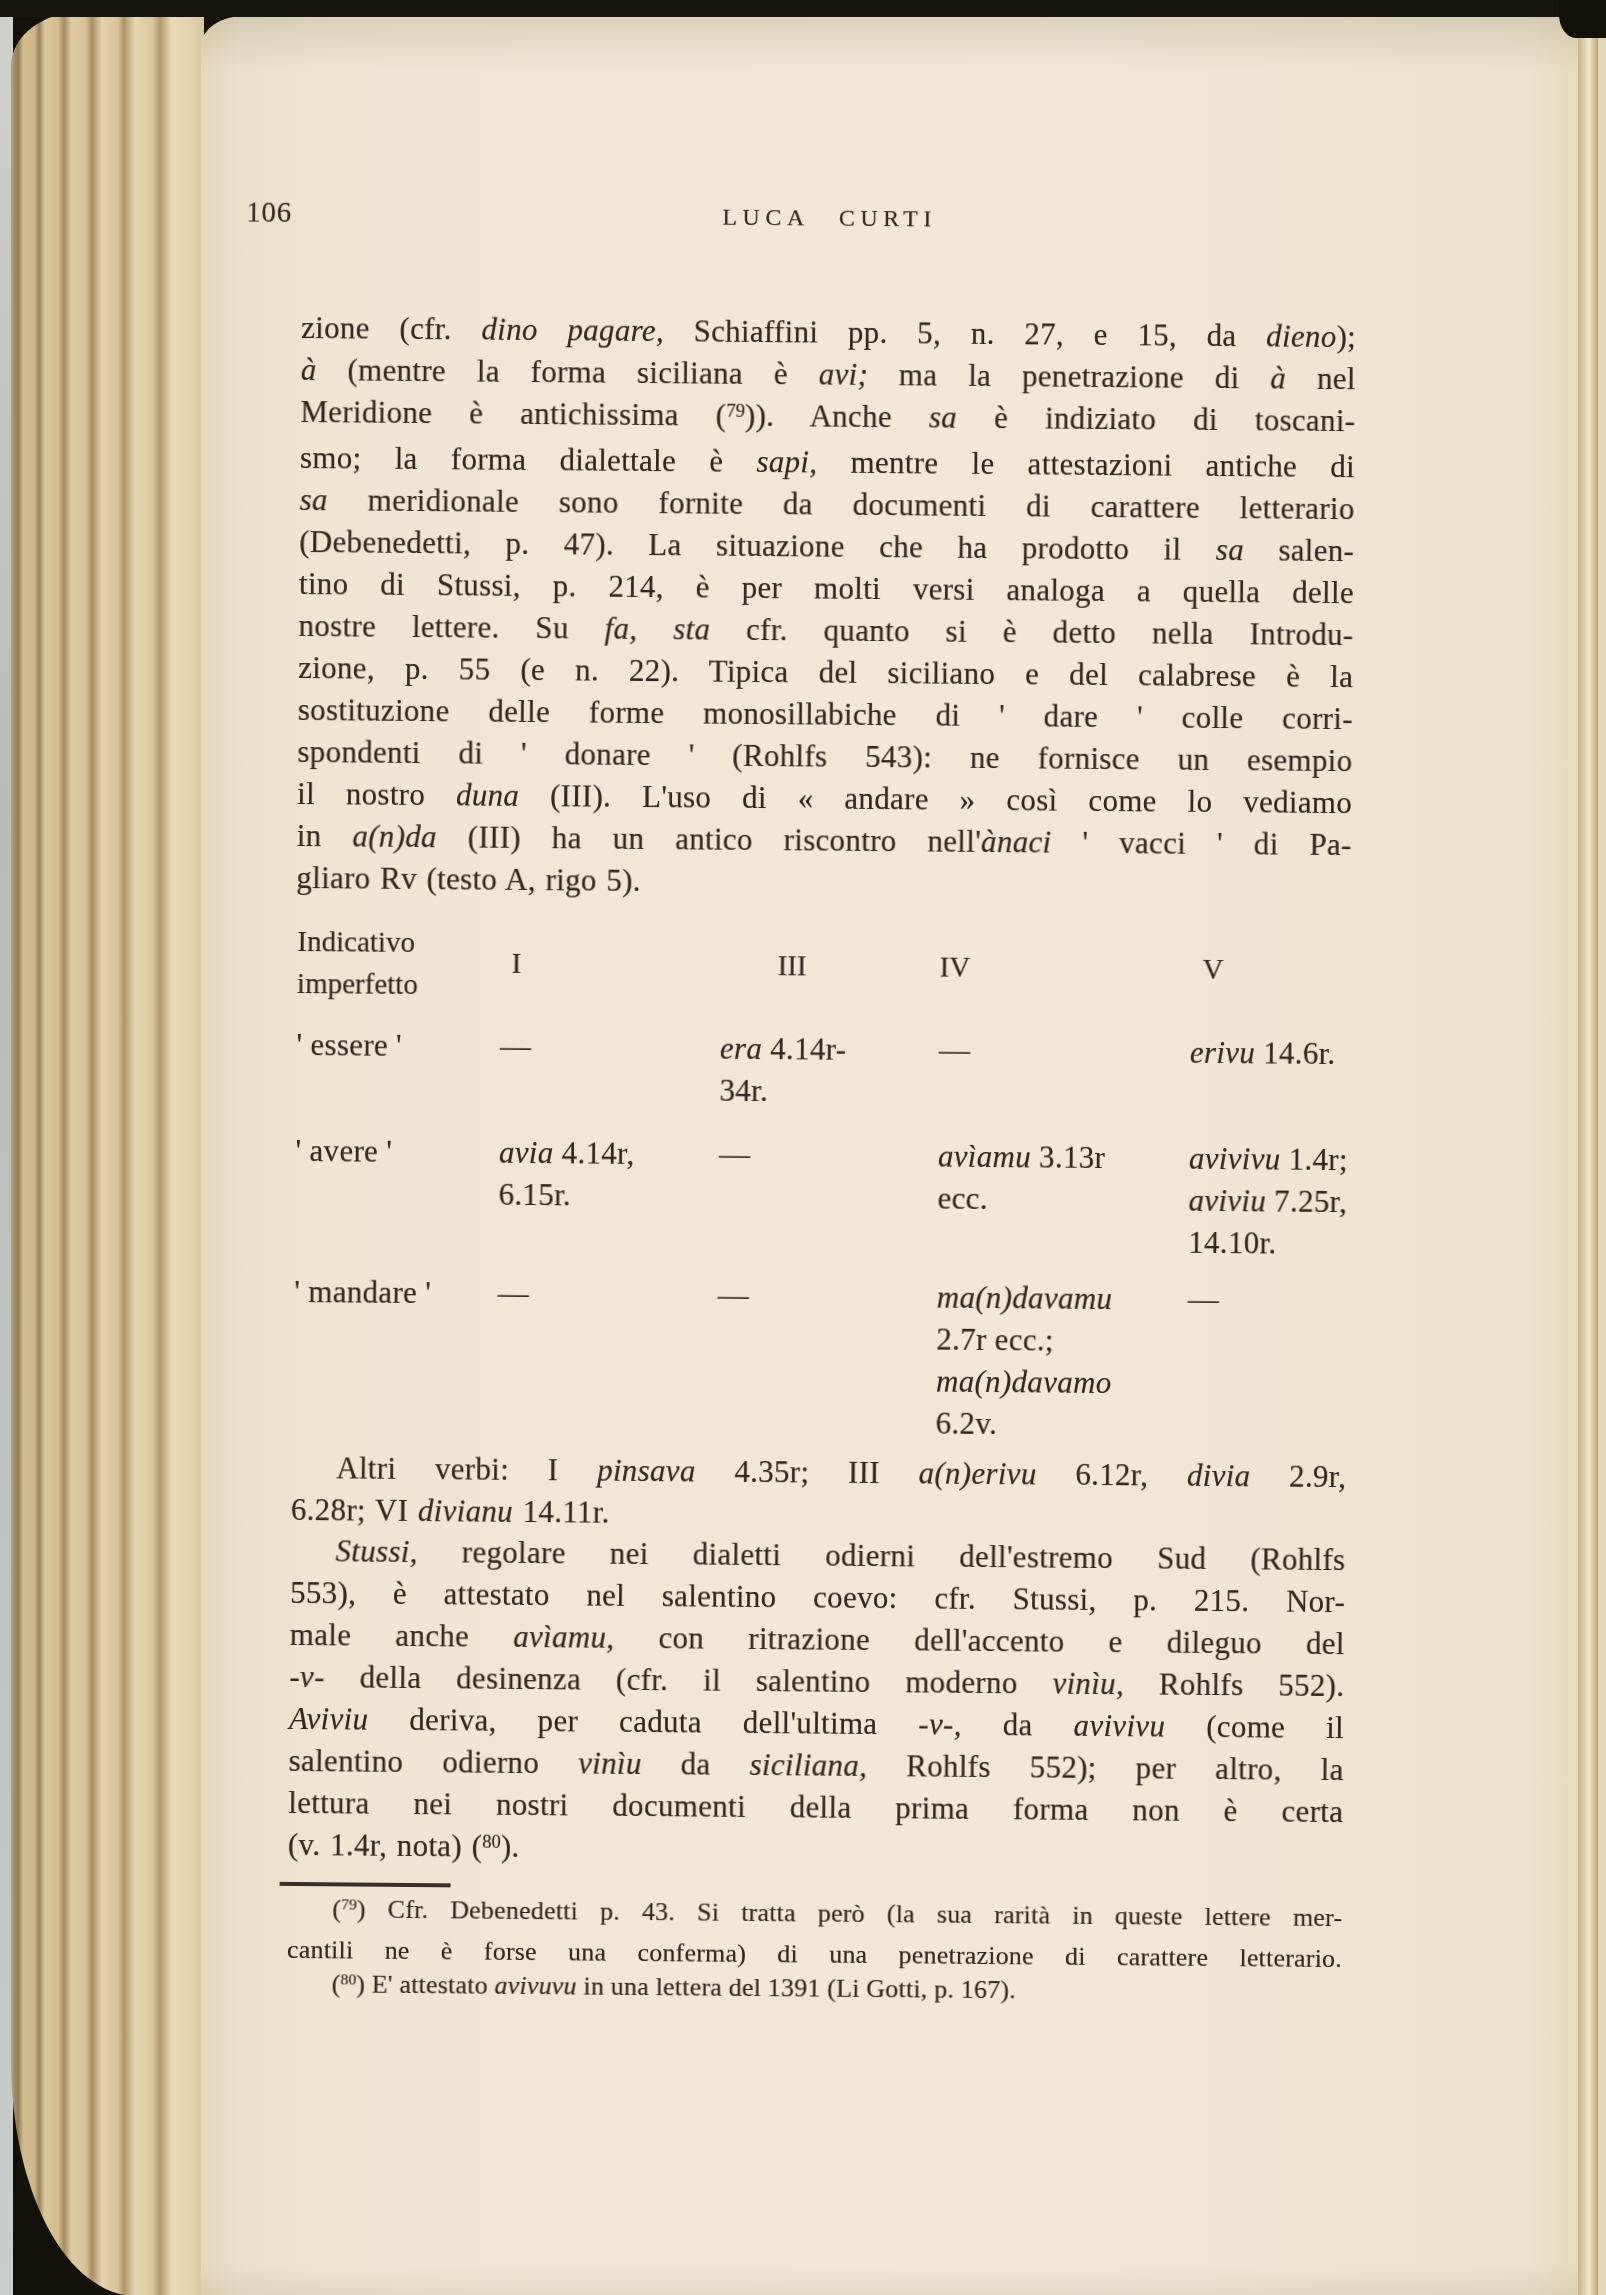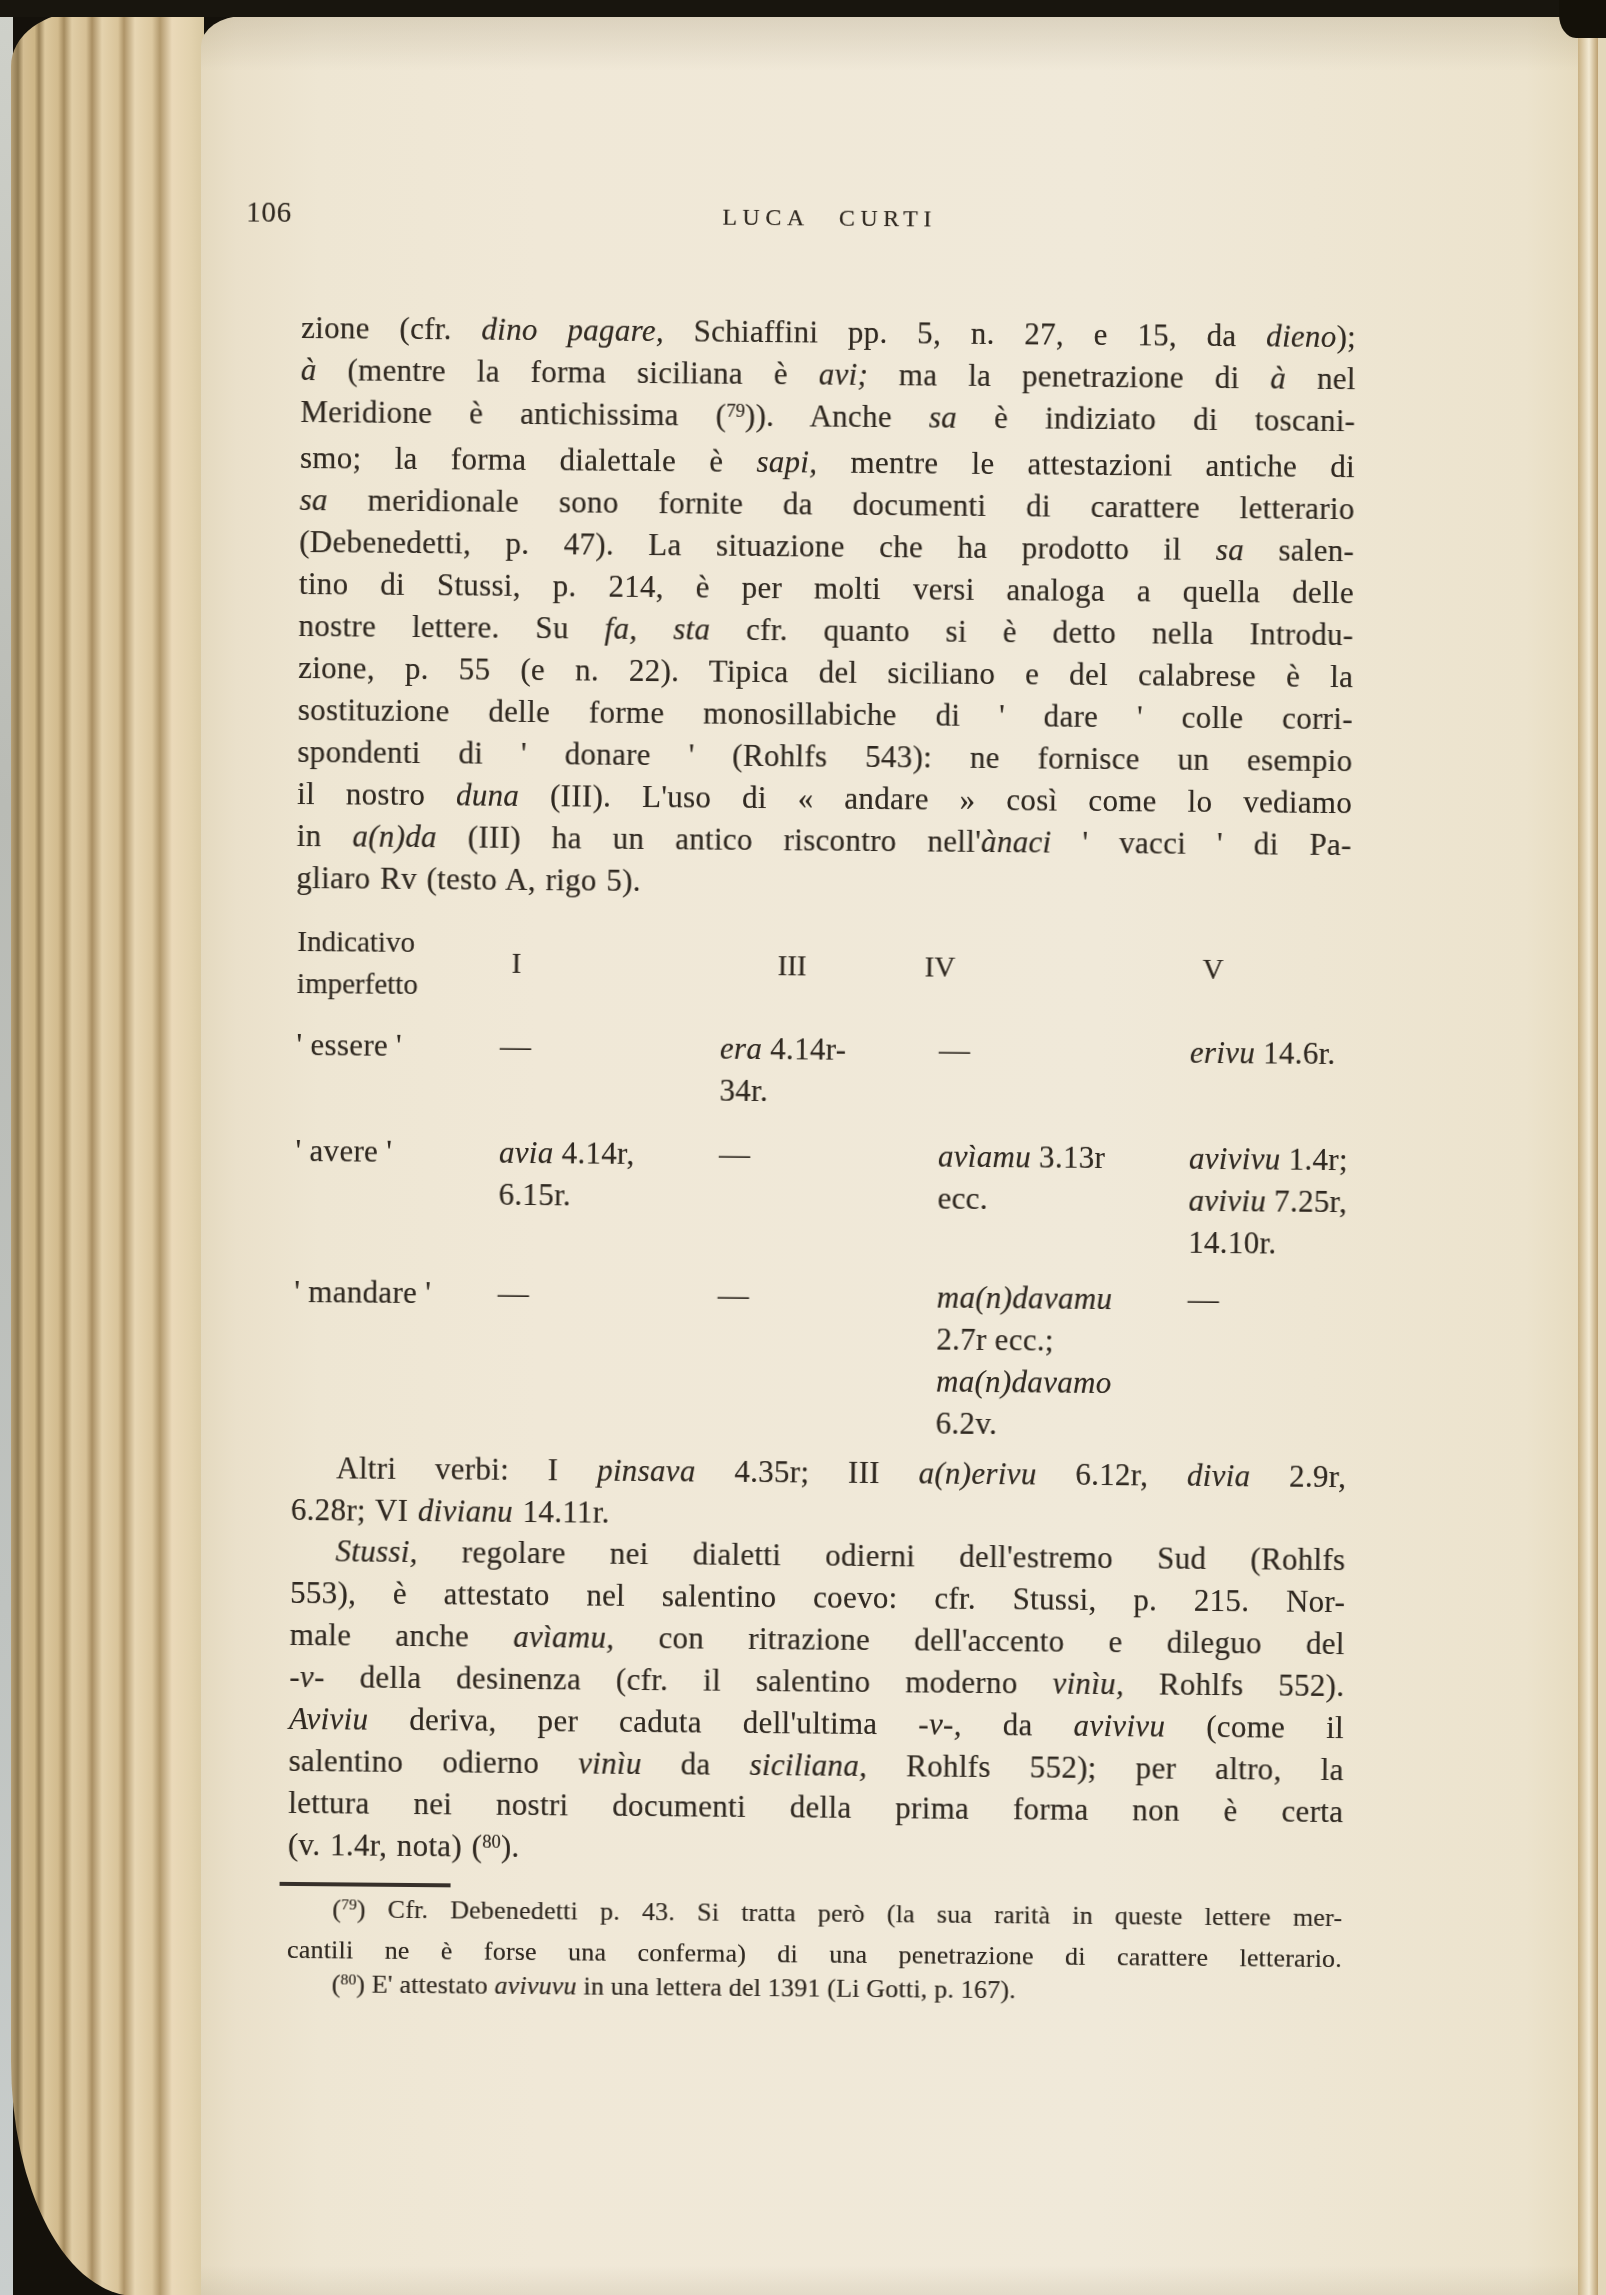--- a/index.html
+++ b/index.html
@@ -49,21 +49,21 @@
   #running-header{left:0;top:200px;width:100%;text-align:center;font-size:24px;
     letter-spacing:5.5px;word-spacing:19px;}
   
   .trow{position:absolute;left:0;width:1055px;height:0;overflow:visible;}
   .tcell{position:absolute;top:0;font-size:31px;line-height:42px;letter-spacing:0.3px;white-space:nowrap;}
   .tcell .tline{text-align:left;}
   #t-corner{left:1.6px;top:920px;font-size:29px;line-height:42px;}
   #t-cols{left:0;top:945px;width:1055px;height:0;font-size:29px;}
   .t-col{position:absolute;top:0;}
   .c1{left:1.6px;} .cI{left:205px;} .cIII{left:425px;} .cIV{left:644px;} .cV{left:895px;}
-  .hI{left:216px;} .hIII{left:458px;margin-left:24px;} .hIV{left:629px;} .hV{left:907px;}
+  .hI{left:216px;} .hIII{left:458px;margin-left:24px;} .hIV{left:644px;} .hV{left:907px;}
   #sep-line{left:-7.8px;top:1882px;width:171px;height:3.9px;background:#37302a;}
 </style>
 </head>
 <body>
 
 <div id="canvas">
   <div id="scan-left"></div>
   <div id="fore-edge"></div>
   <div id="page-main"></div>
   <div id="page-crease"></div>

